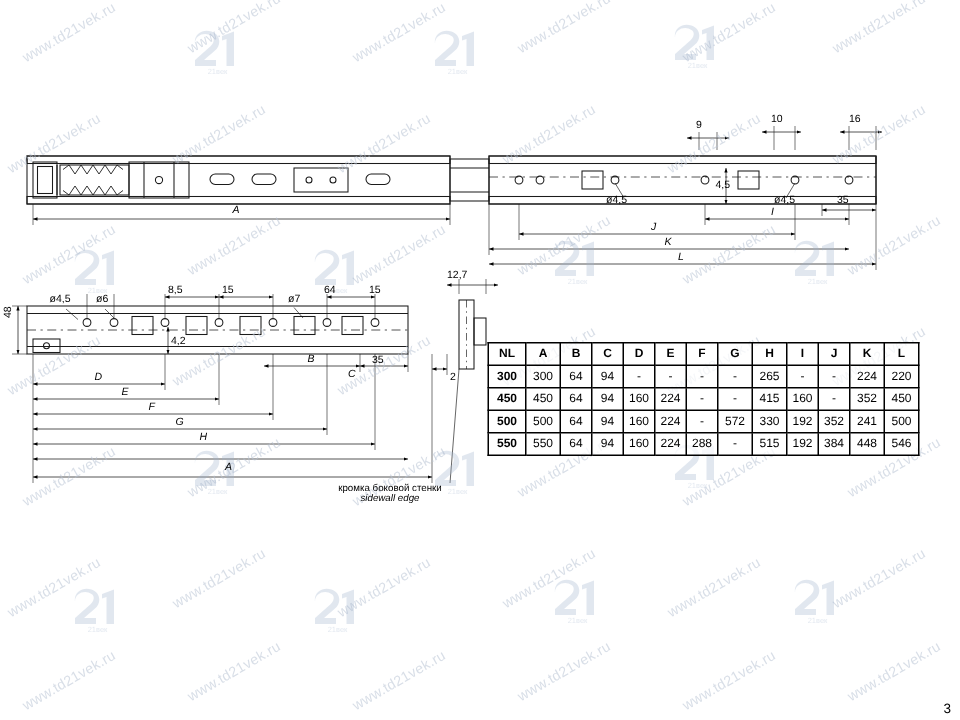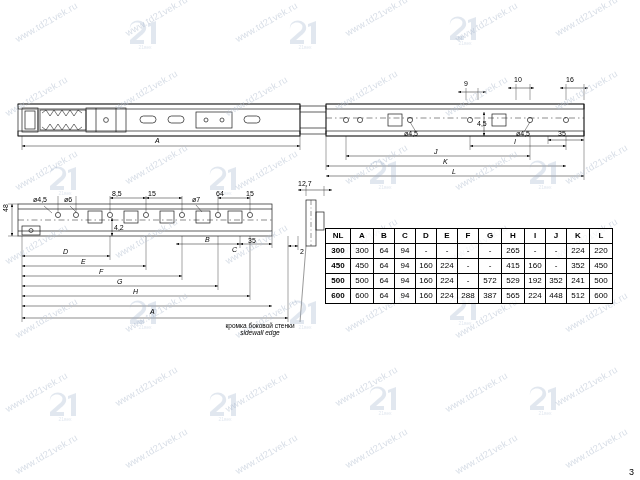--- a/index.html
+++ b/index.html
@@ -319,40 +319,40 @@
         </tr>
         <tr>
           <td class="c-nl">500</td>
           <td>500</td>
           <td>64</td>
           <td>94</td>
           <td>160</td>
           <td>224</td>
           <td>-</td>
           <td>572</td>
-          <td>529</td>
+          <td>330</td>
           <td>192</td>
           <td>352</td>
           <td>241</td>
           <td>500</td>
         </tr>
         <tr>
-          <td class="c-nl">600</td>
-          <td>600</td>
+          <td class="c-nl">550</td>
+          <td>550</td>
           <td>64</td>
           <td>94</td>
           <td>160</td>
           <td>224</td>
           <td>288</td>
-          <td>387</td>
-          <td>565</td>
-          <td>224</td>
+          <td>-</td>
+          <td>515</td>
+          <td>192</td>
+          <td>384</td>
           <td>448</td>
-          <td>512</td>
-          <td>600</td>
+          <td>546</td>
         </tr>
       </tbody>
   </table>
 
   <div class="pageno">3</div>
 
   <div class="wm-layer" id="wm">
       <div class="wm-text" style="left: 16px; top: 34px;">www.td21vek.ru</div>
       <div class="wm-text" style="left: 126px; top: 28px;">www.td21vek.ru</div>
       <div class="wm-text" style="left: 236px; top: 34px;">www.td21vek.ru</div>

